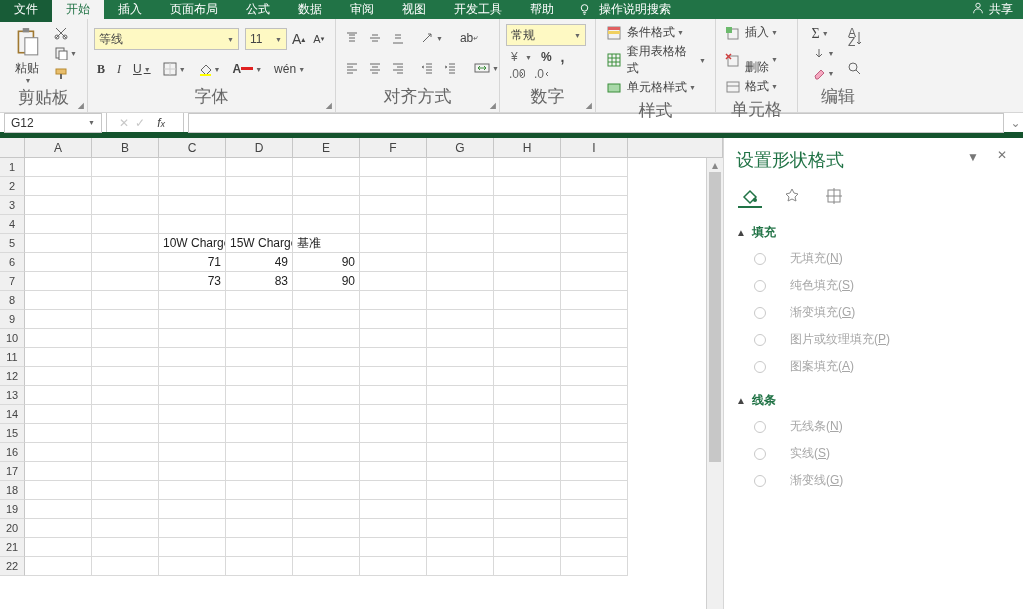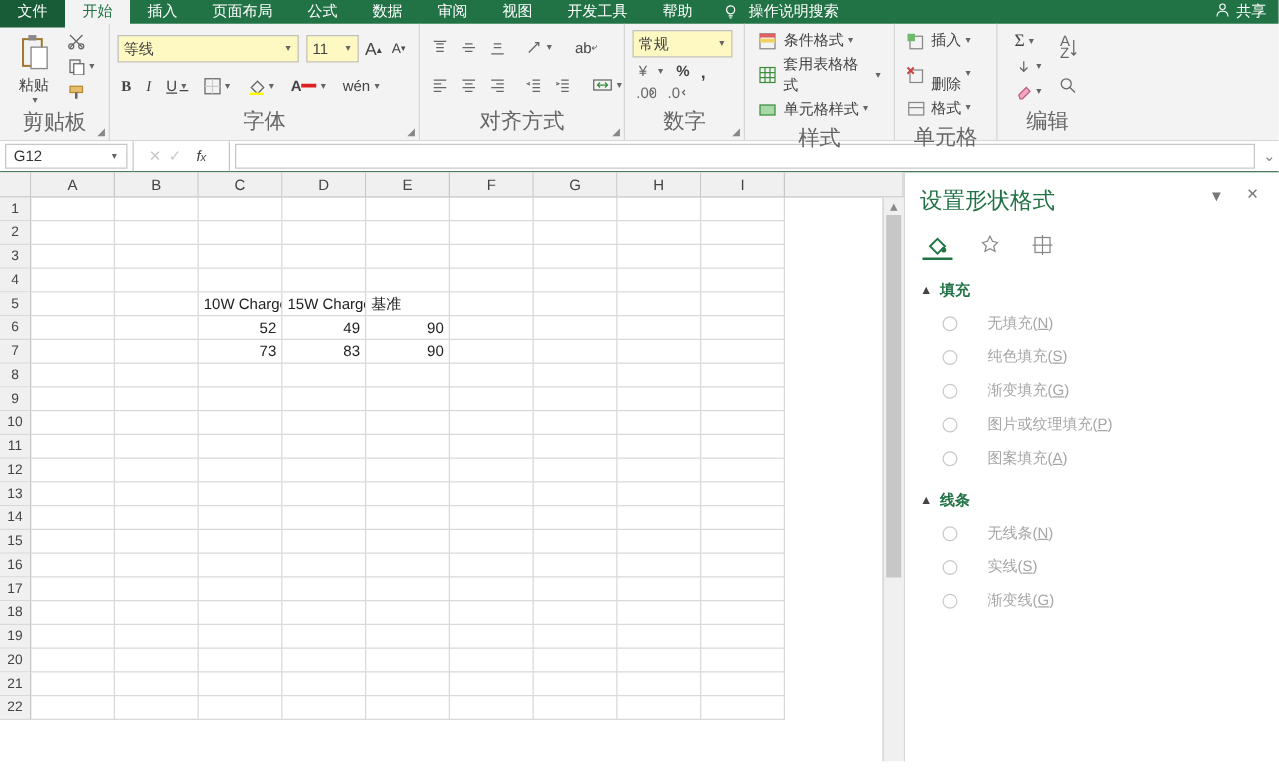--- a/index.html
+++ b/index.html
@@ -19,21 +19,21 @@
   .row { display: flex; align-items: center; gap: 2px; padding: 1px 0; }
   .btn { padding: 1px 3px; color: #444; cursor: pointer; display:flex; align-items:center; }
   .dd { font-size: 7px; color:#666; margin-left:2px; }
   .combo { height: 22px; border: 1px solid #c0c0c0; background: #fef9c3; display: flex; align-items: center; padding: 0 4px; color:#444;}
   .combo.font { width: 145px; }
   .combo.size { width: 42px; margin-left: 4px; }
   .combo .dd { margin-left:auto; }
   .big-btn { width: 40px; text-align: center; padding-top: 4px; color: #444;}
   .big-btn .lbl { font-size: 12px; }
   .launcher { position: absolute; right: 3px; bottom: 2px; font-size: 8px; color:#888; }
-  .namebox-row { display:flex; align-items:center; height: 25px; border-bottom:1px solid #14532d; background:#fff; }
+  .namebox-row { display:flex; align-items:center; height: 25px; border-bottom:6px solid #14532d; background:#fff; }
   .namebox { width: 98px; border:1px solid #c7c7c7; margin: 0 4px; padding: 2px 6px; color:#333; display:flex; align-items:center; }
   .fx-btns { display:flex; align-items:center; gap: 6px; padding: 0 12px; color:#c0c0c0; border-left:1px solid #c7c7c7; border-right:1px solid #c7c7c7; height:100%; }
   .fx { font-style: italic; color:#444; padding: 0 6px; }
   .formula-bar { flex:1; border:1px solid #c7c7c7; margin: 2px 4px; height: 20px; }
   .workarea { display:flex; height: calc(615px - 25px - 94px - 25px); }
   .grid-area { flex:1; position: relative; background:#fff; }
   .col-headers { display:flex; height: 20px; }
   .corner { width: 25px; height: 20px; border-right:1px solid #c7c7c7; border-bottom:1px solid #c7c7c7; background:#f0f0f0; }
   .ch { width: 67px; border-right:1px solid #c7c7c7; border-bottom:1px solid #c7c7c7; background:#f0f0f0; text-align:center; color:#444; line-height:20px;}
   .gridwrap { display:flex; height: calc(100% - 20px); overflow: hidden;}
@@ -492,21 +492,21 @@
             <div class="cell" style="overflow: hidden;">15W Charger</div>
             <div class="cell" style="overflow: visible;">基准</div>
             <div class="cell"></div>
             <div class="cell"></div>
             <div class="cell"></div>
             <div class="cell"></div>
           </div>
           <div class="crow">
             <div class="cell"></div>
             <div class="cell"></div>
-            <div class="cell num">52</div>
+            <div class="cell num">71</div>
             <div class="cell num">49</div>
             <div class="cell num">90</div>
             <div class="cell"></div>
             <div class="cell"></div>
             <div class="cell"></div>
             <div class="cell"></div>
           </div>
           <div class="crow">
             <div class="cell"></div>
             <div class="cell"></div>

